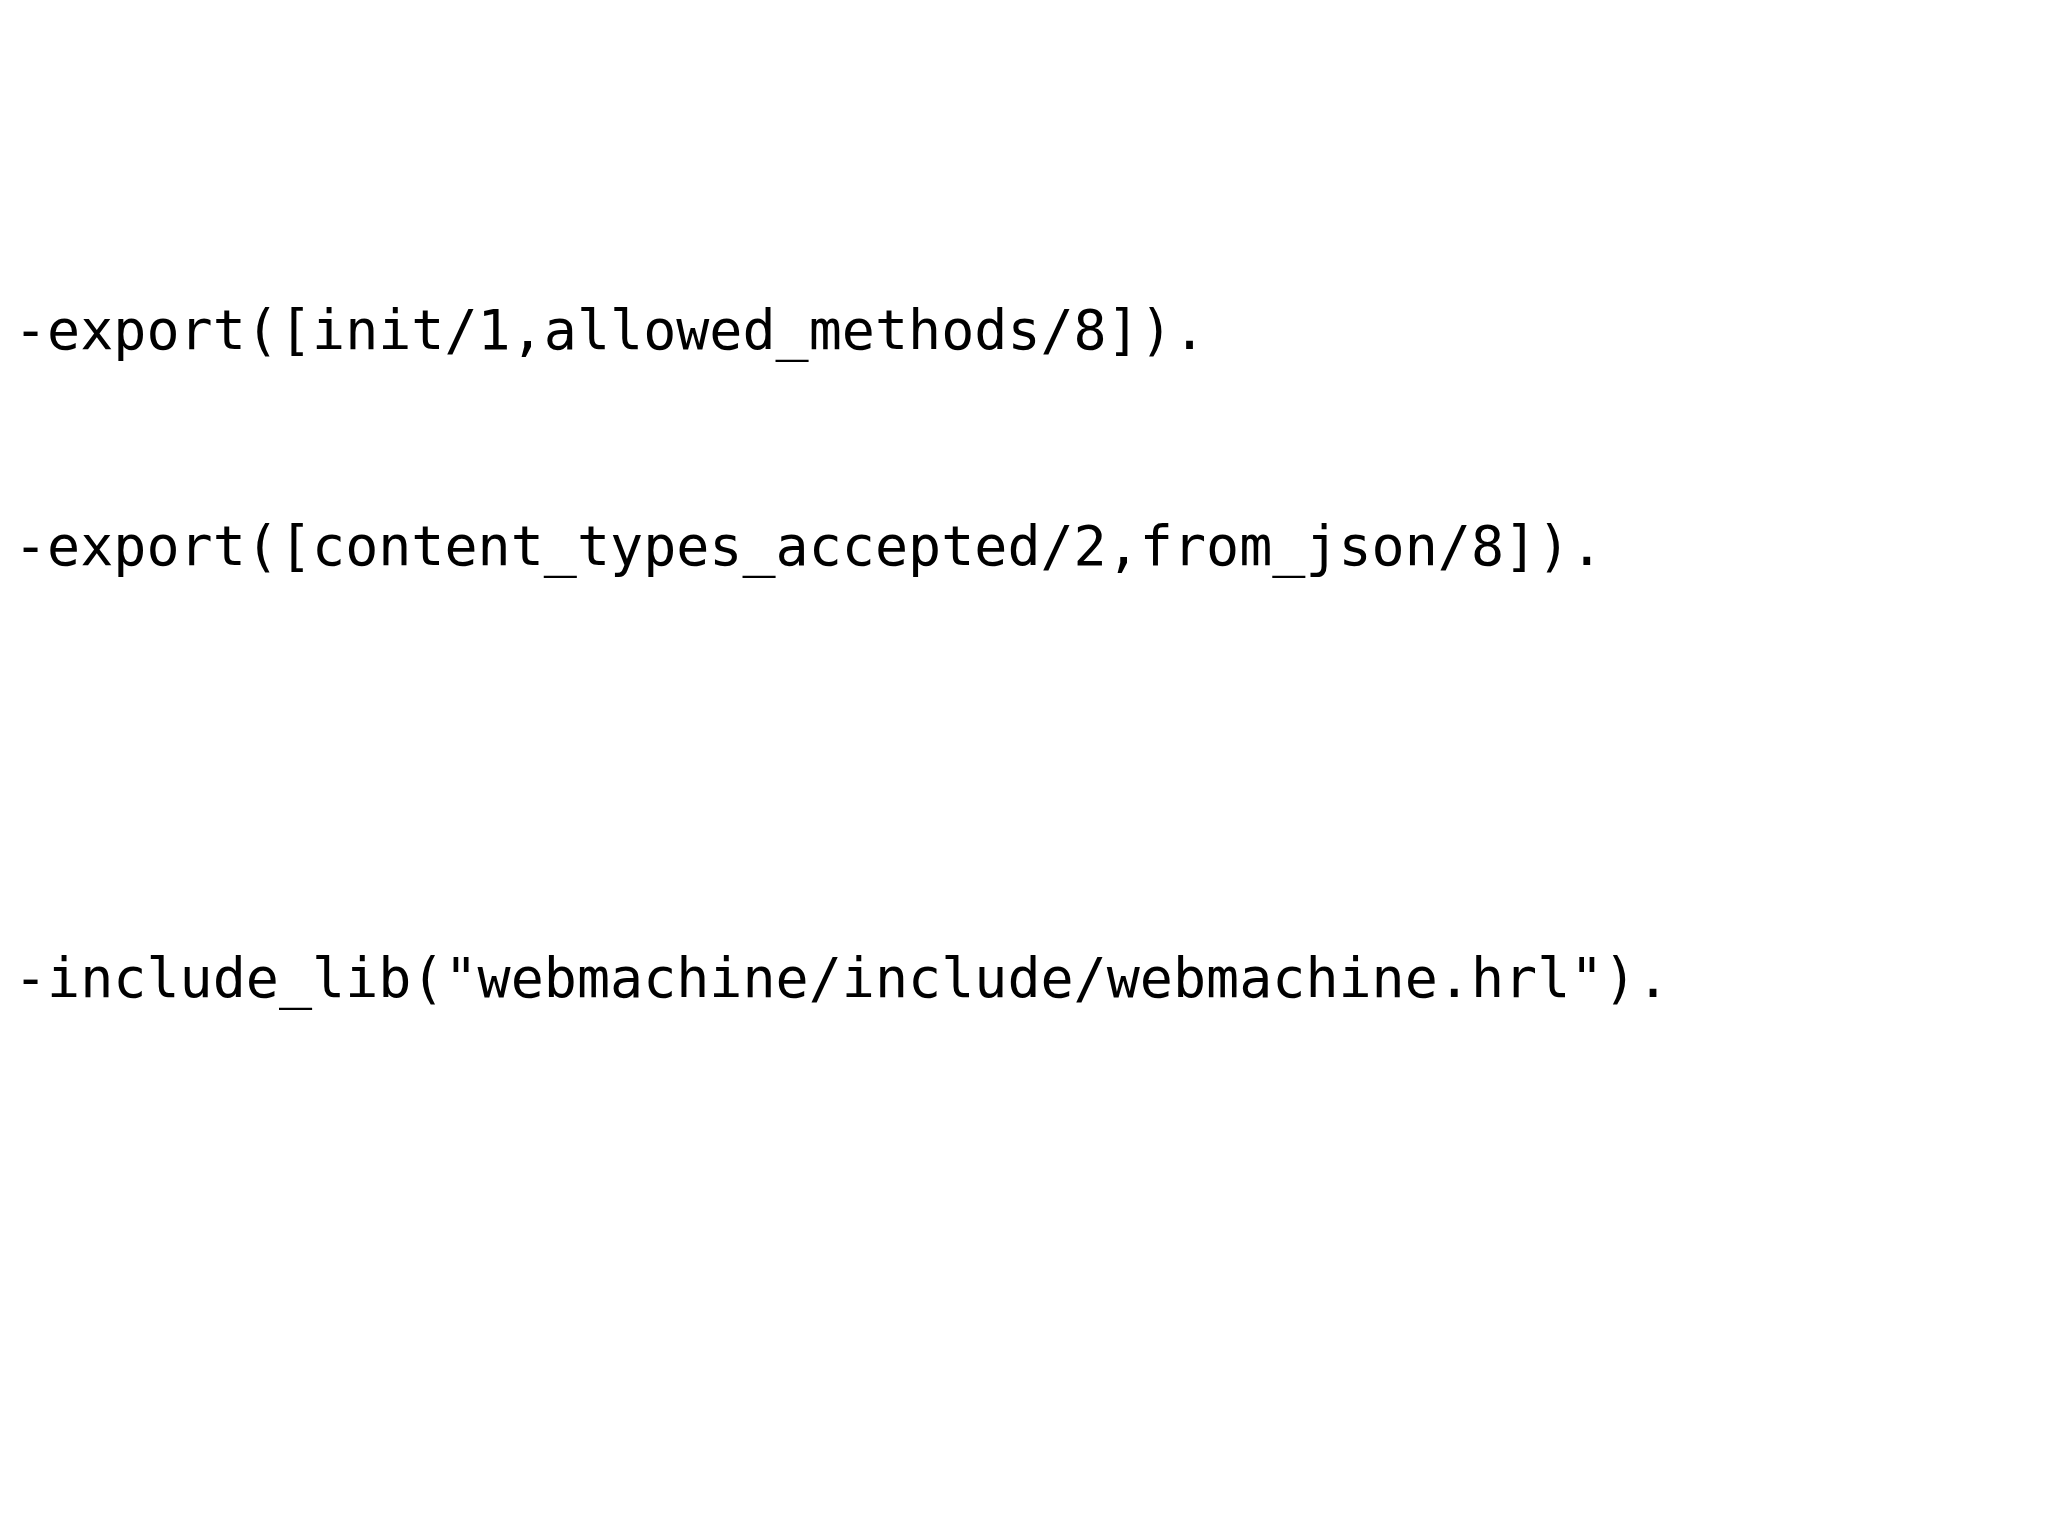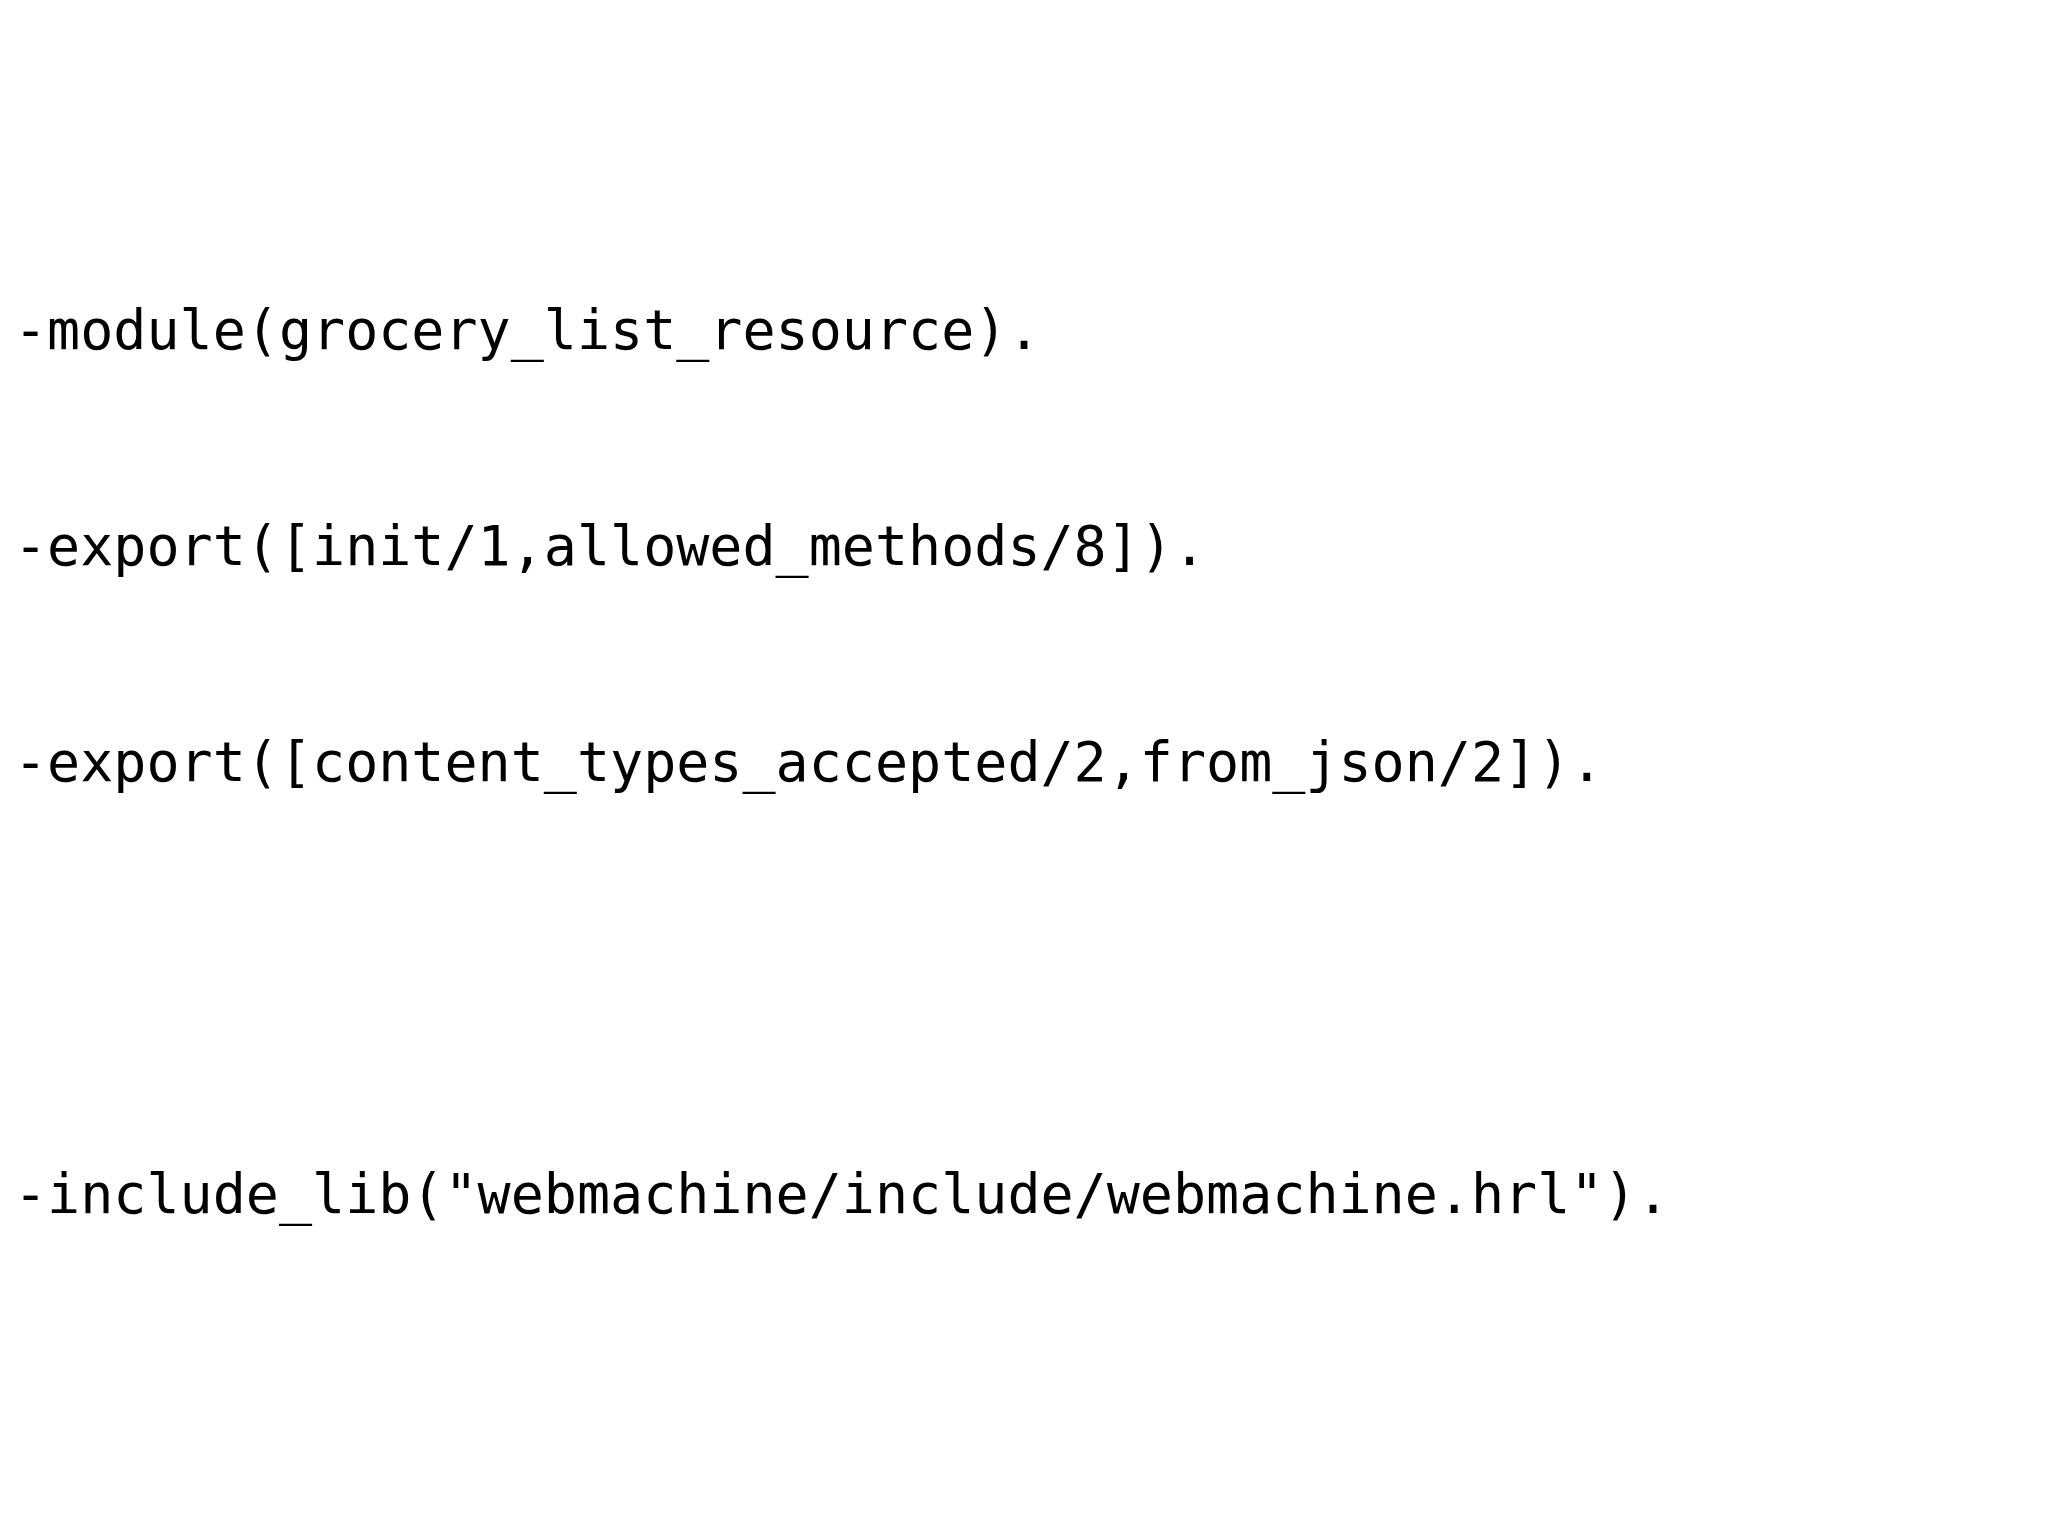--- a/index.html
+++ b/index.html
@@ -41,23 +41,22 @@
   }
   .code-line.blank {
     min-height: 72px;
   }
 </style>
 </head>
 <body>
 
 <div class="slide">
   <div class="code-block">
-    <span class="code-line">-module(grocery_list_resource).</span>
     <span class="code-line">-export([init/1,allowed_methods/8]).</span>
-    <span class="code-line">-export([content_types_accepted/2,from_json/2]).</span>
+    <span class="code-line">-export([content_types_accepted/2,from_json/8]).</span>
     <span class="code-line blank"></span>
     <span class="code-line">-include_lib("webmachine/include/webmachine.hrl").</span>
     <span class="code-line blank"></span>
     
     
     
     
     
     
     

